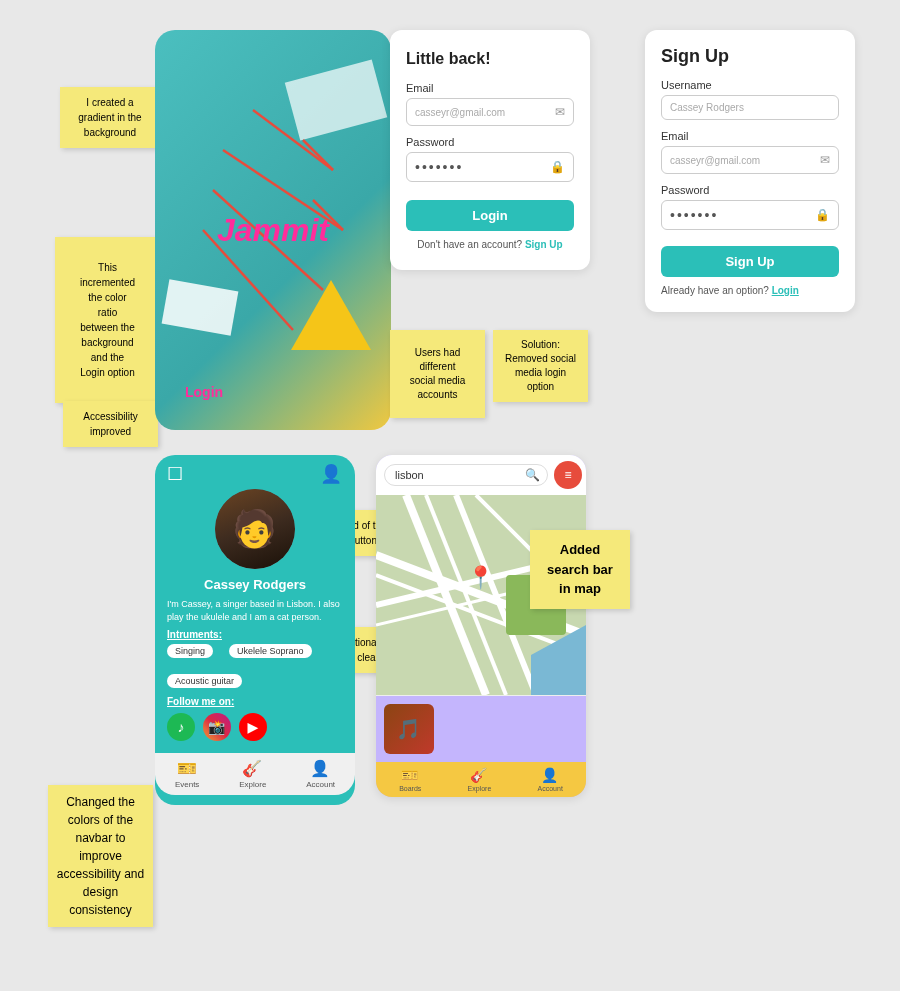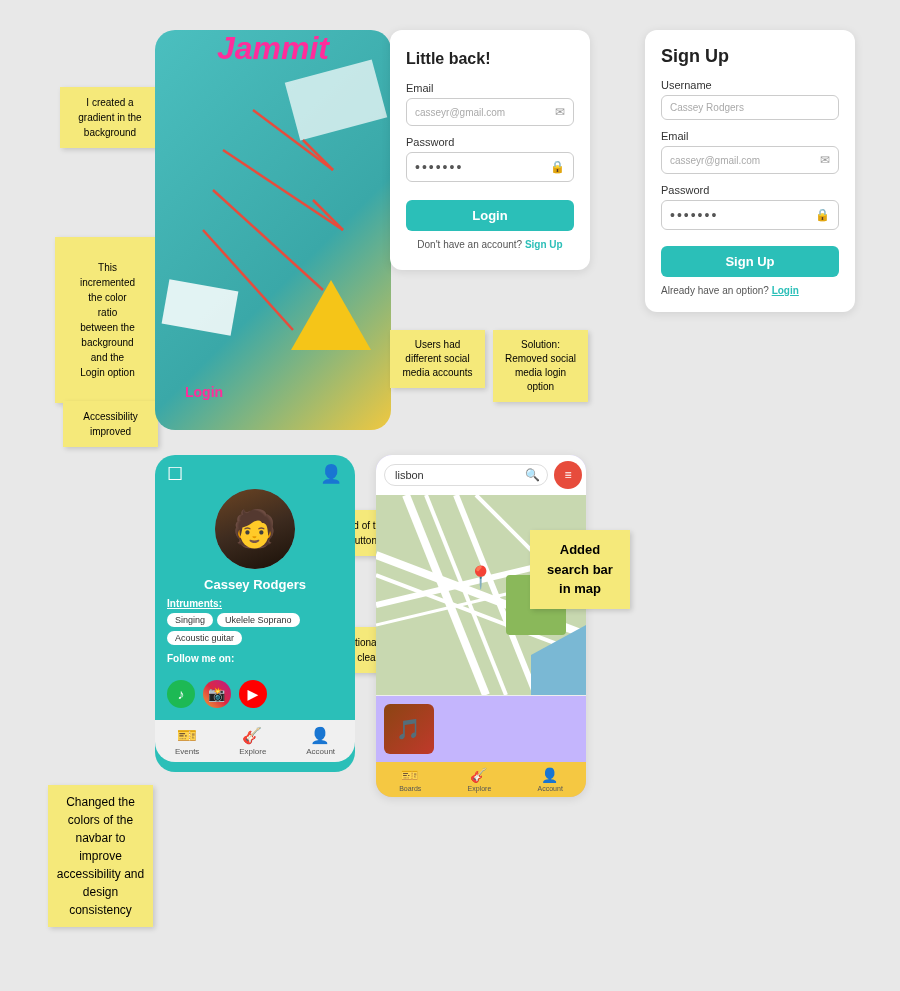--- a/index.html
+++ b/index.html
@@ -29,20 +29,21 @@
       left: 155px;
       top: 30px;
       width: 236px;
       height: 400px;
       background: linear-gradient(135deg, #4bbfbf 0%, #3aa8a8 60%, #f0c840 100%);
       border-radius: 20px;
       overflow: hidden;
       display: flex;
       flex-direction: column;
       align-items: center;
+      justify-content: center;
     }
 
     .login-panel-title {
       color: #ff2d9b;
       font-size: 32px;
       font-weight: 900;
       font-style: italic;
       z-index: 2;
       position: relative;
     }
@@ -133,21 +134,21 @@
       text-decoration: none;
     }
 
     
     .note-users {
       position: absolute;
       left: 390px;
       top: 330px;
       width: 95px;
       background: #f5e97a;
-      padding: 8px;
+      padding: 16px;
       font-size: 10px;
       line-height: 1.4;
       text-align: center;
       box-shadow: 2px 2px 5px rgba(0,0,0,0.15);
     }
 
     .note-solution {
       position: absolute;
       left: 493px;
       top: 330px;
@@ -262,39 +263,40 @@
       font-size: 10px;
       font-weight: bold;
       text-decoration: underline;
       padding: 0 12px;
       margin-bottom: 4px;
     }
 
     .profile-tags {
       display: flex;
       flex-wrap: wrap;
-      gap: 4px;
+      gap: 16px;
       padding: 0 12px;
       margin-bottom: 8px;
     }
 
     .profile-tag {
       background: white;
       color: #333;
       font-size: 9px;
       border-radius: 10px;
       padding: 2px 8px;
     }
 
     .profile-follow-label {
       color: white;
       font-size: 10px;
       font-weight: bold;
+      text-decoration: underline;
       padding: 0 12px;
-      margin-bottom: 16px;
+      margin-bottom: 6px;
     }
 
     .profile-socials {
       display: flex;
       gap: 8px;
       padding: 0 12px;
       align-items: center;
     }
 
     .social-icon {
@@ -691,20 +693,21 @@
 
   <div class="profile-avatar">
 
     <div style="width:80px; height:80px; border-radius:50%; background: linear-gradient(160deg, #6b4423 0%, #3d2b1f 50%, #1a1008 100%); display:flex; align-items:center; justify-content:center;">
       <span style="font-size:36px;">🧑</span>
     </div>
   </div>
 
   <div class="profile-name">Cassey Rodgers</div>
 
+  <div class="profile-bio">I'm Cassey, a singer based in Lisbon. I also play the ukulele and I am a cat person.</div>
 
   <div class="profile-instruments-label">Intruments:</div>
 
   <div class="profile-tags">
     <span class="profile-tag">Singing</span>
     <span class="profile-tag">Ukelele Soprano</span>
     <span class="profile-tag">Acoustic guitar</span>
   </div>
 
   <div class="profile-follow-label">Follow me on:</div>

